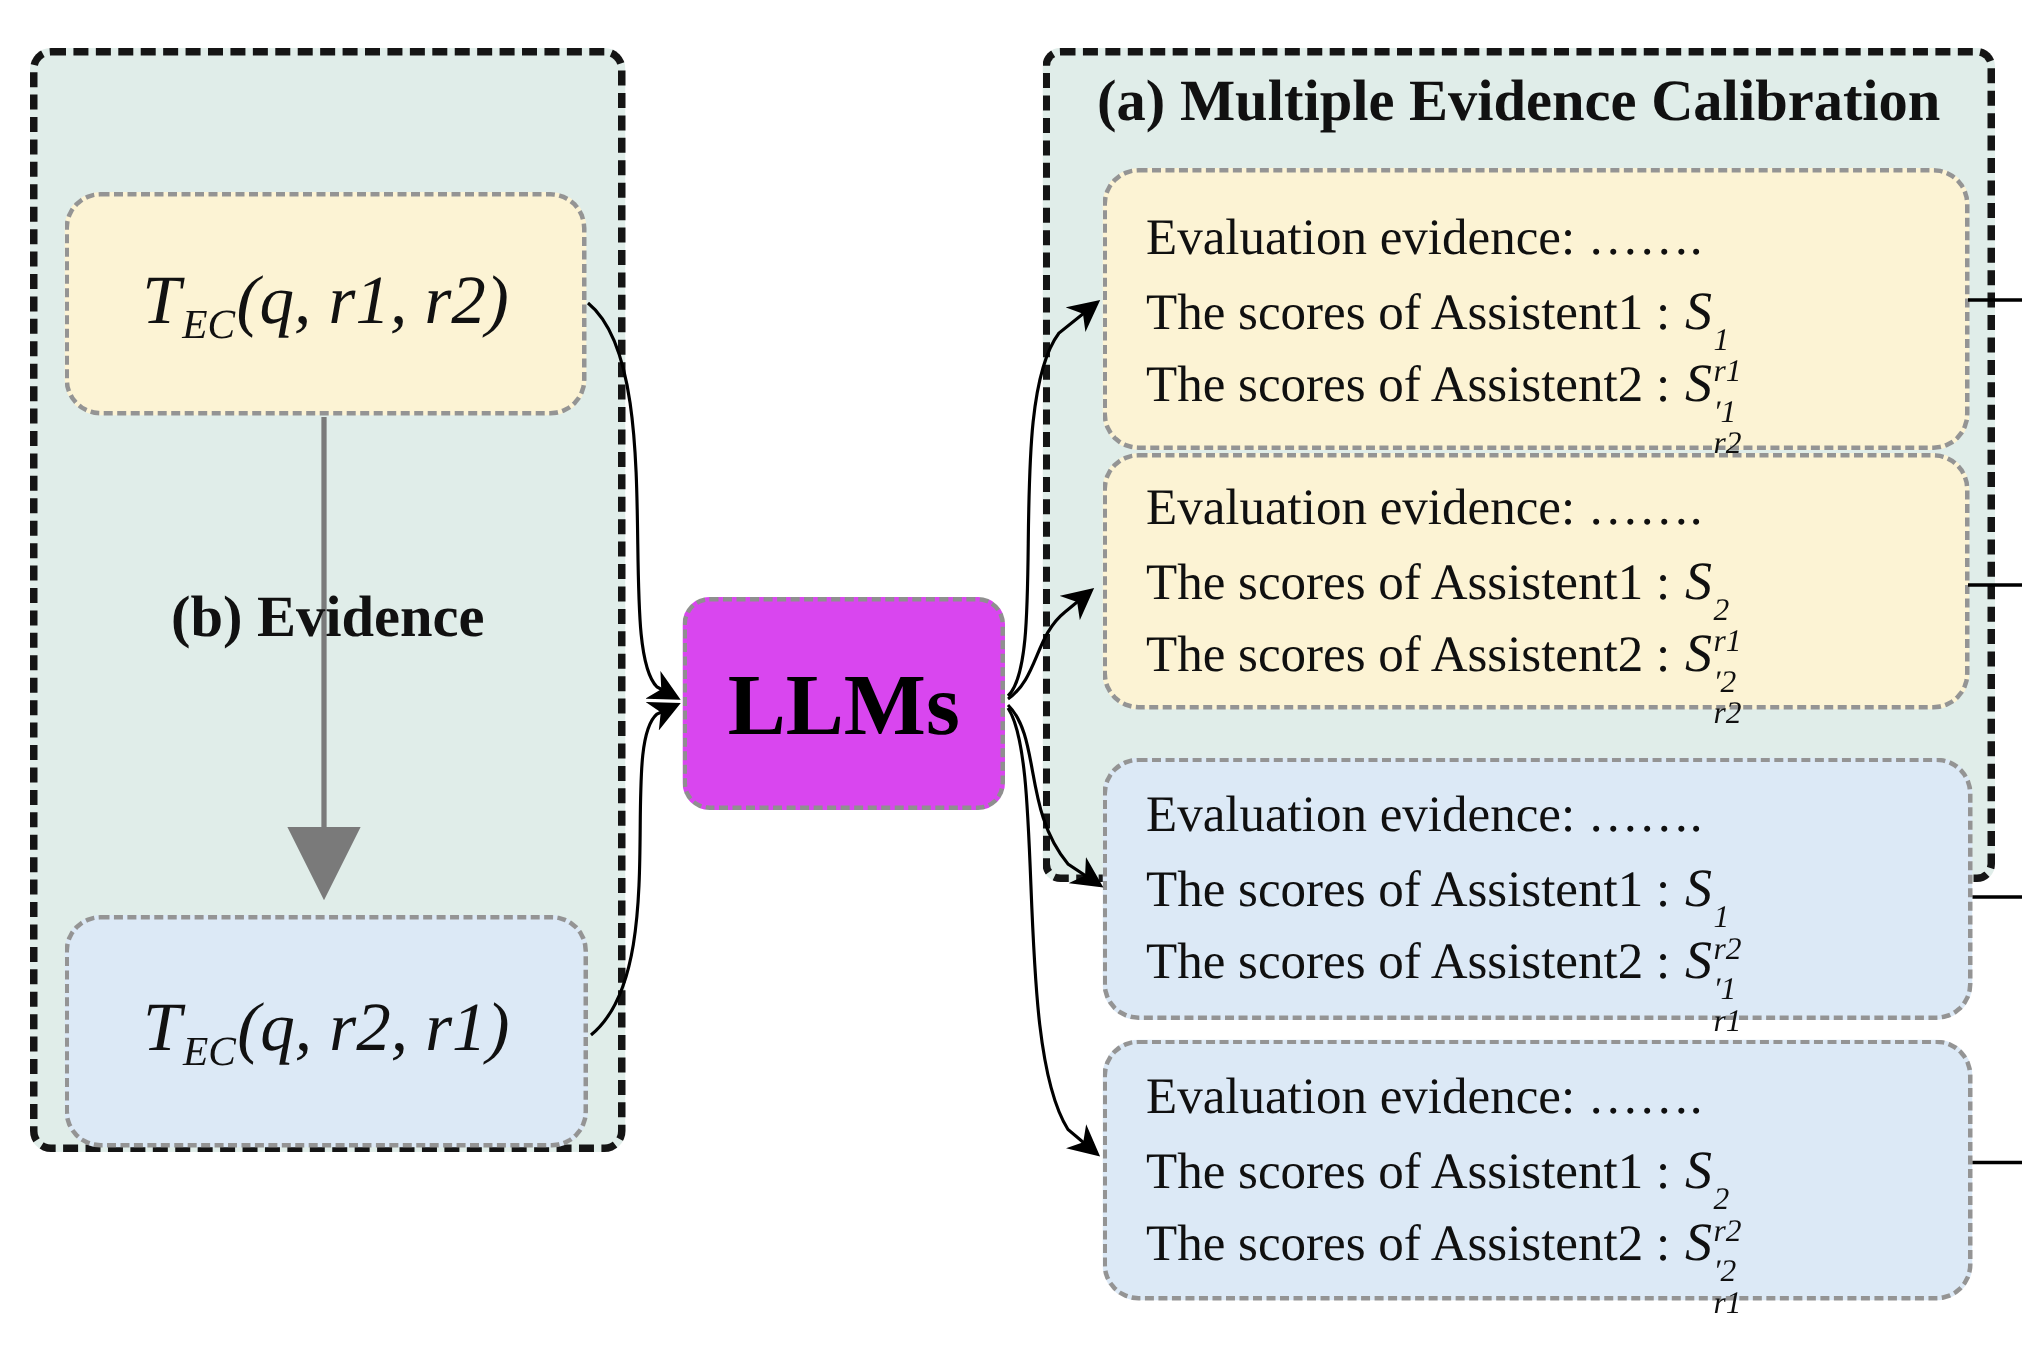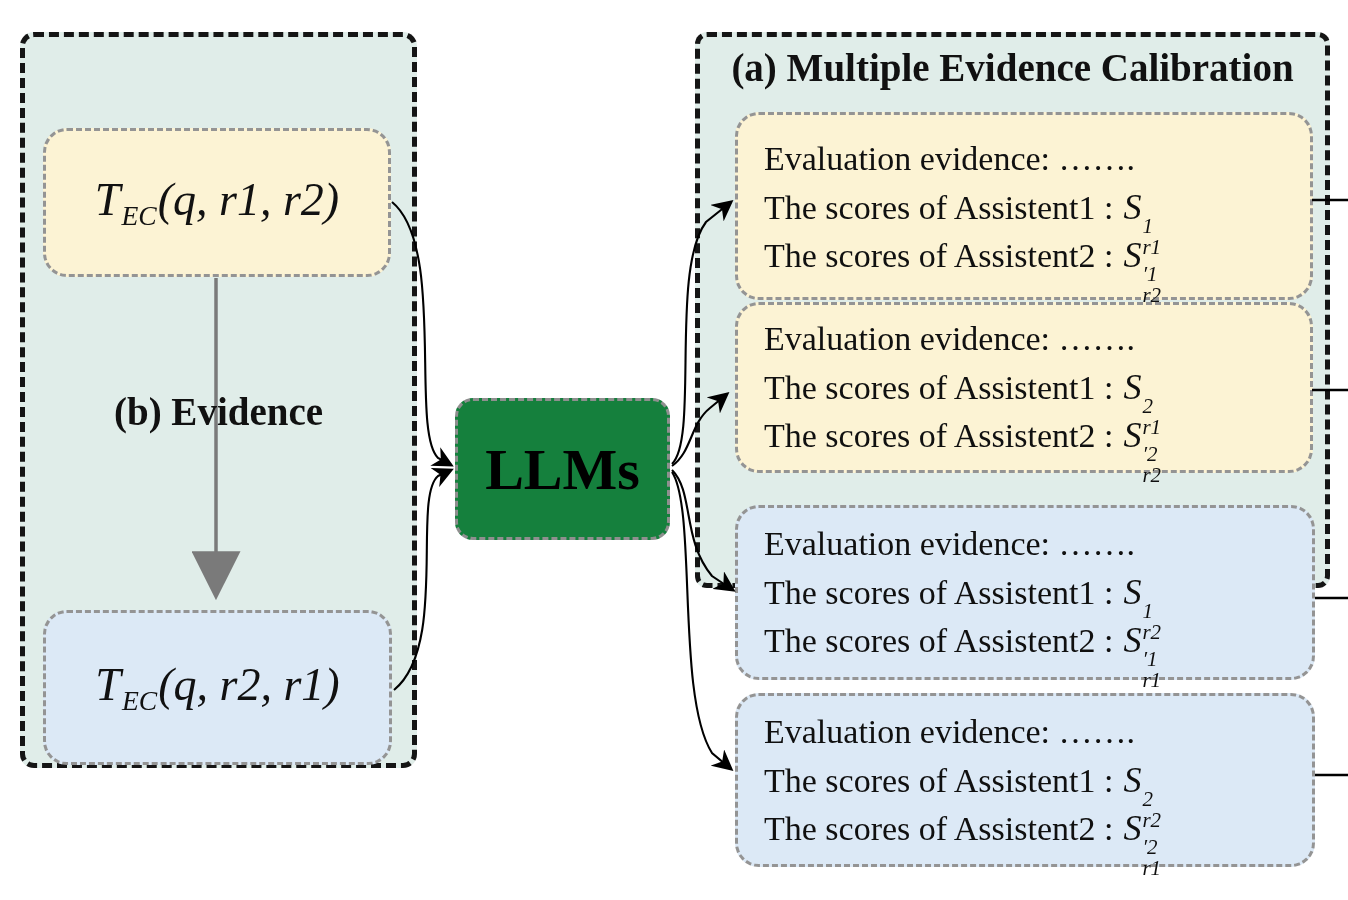--- a/index.html
+++ b/index.html
@@ -40,21 +40,21 @@
   .bp-label{
     position:absolute;top:352px;left:0;right:0;
     text-align:center;
     font-weight:700;font-size:39px;line-height:1.2;
   }
   .bp-label span{display:block;}
   
   .llm{
     position:absolute;left:455px;top:398px;width:215px;height:142px;
     box-sizing:border-box;
-    background:#15803d;
+    background:#d946ef;
     border:3px dashed #8f8f8f;
     border-radius:18px;
     display:flex;align-items:center;justify-content:center;
     font-weight:700;font-size:58px;
     color:#000;
   }
   
   .panel-title{
     position:absolute;top:8px;left:0;right:0;
     text-align:center;

